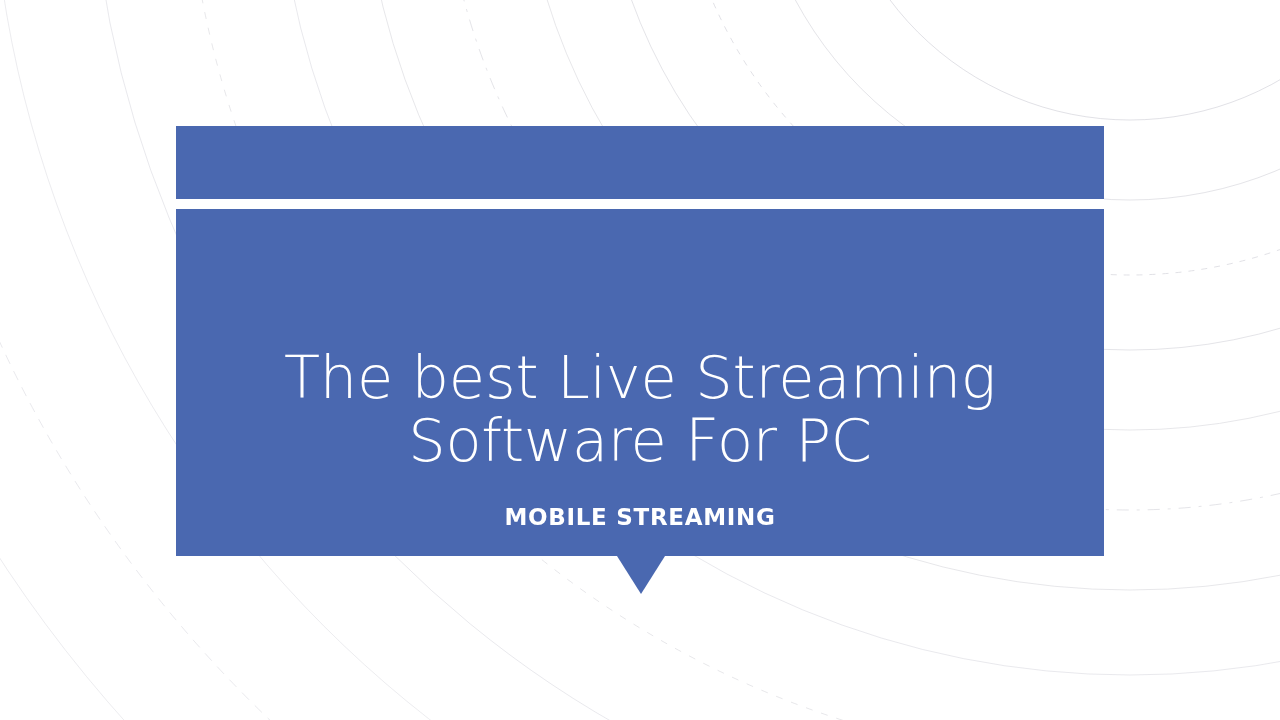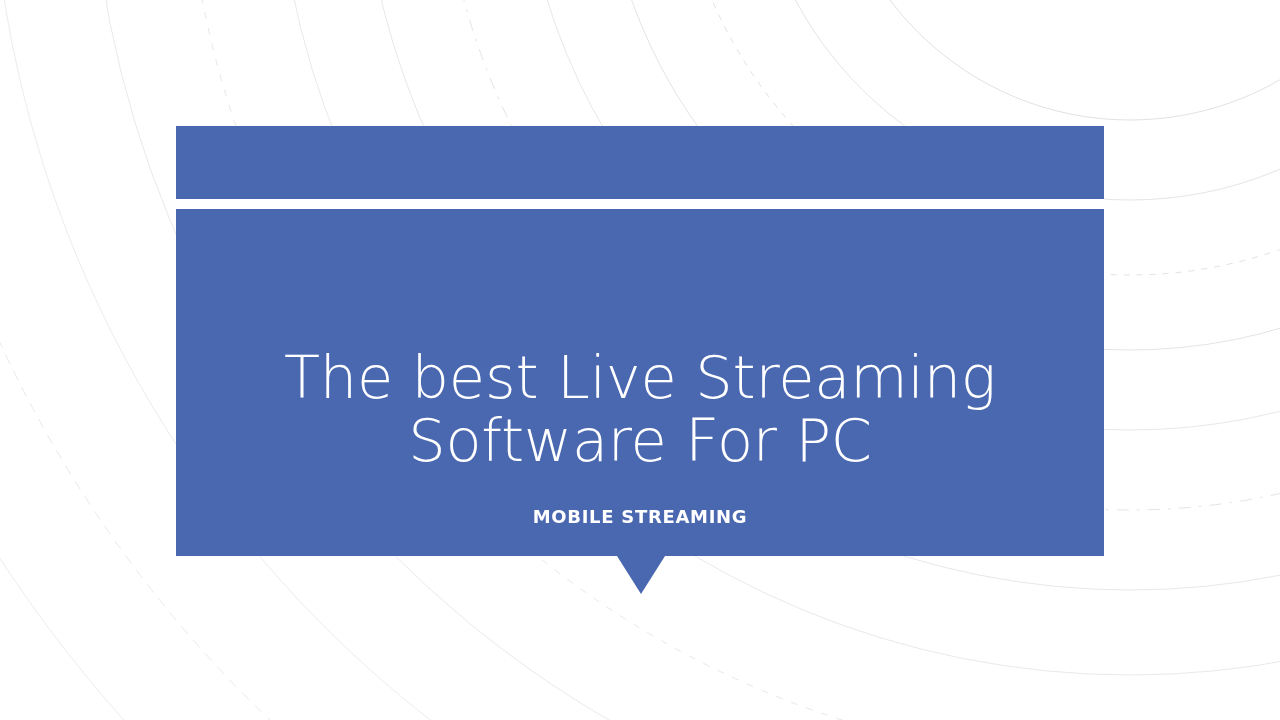--- a/index.html
+++ b/index.html
@@ -88,21 +88,21 @@
     top: 288px;
     width: 928px;
     text-align: center;
   }
 
   .subtitle-line {
     margin: 0;
     padding: 0;
     font-family: "DejaVu Sans", sans-serif;
     font-weight: bold;
-    font-size: 18px;
+    font-size: 23px;
     line-height: 40px;
     letter-spacing: 0.7px;
     color: #ffffff;
     text-transform: uppercase;
     text-align: center;
   }
 
   
   #pointer-triangle {
     position: absolute;

